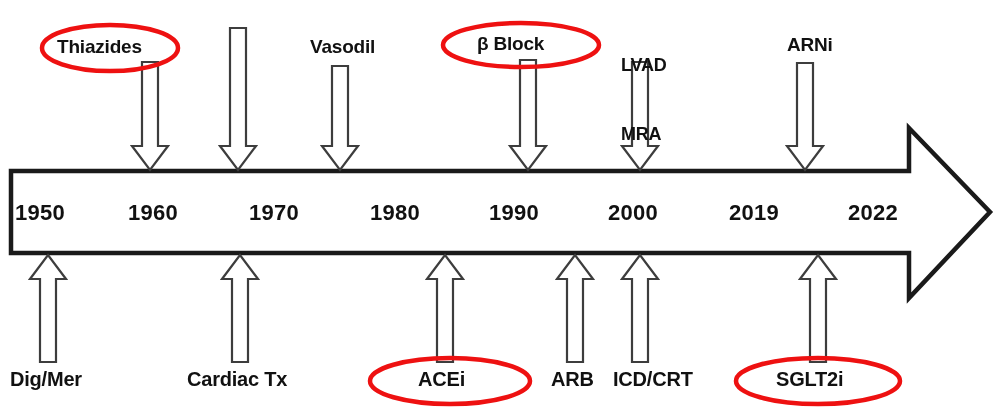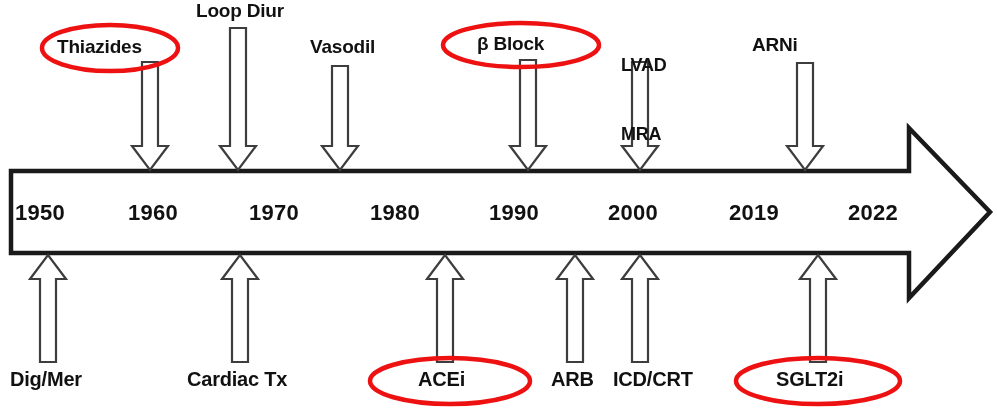--- a/index.html
+++ b/index.html
@@ -87,32 +87,31 @@
     <g fill="none" stroke="#ee1111" stroke-width="4.5">
       <ellipse cx="110" cy="48" rx="68" ry="23"></ellipse>
       <ellipse cx="521" cy="45" rx="78" ry="22"></ellipse>
       <ellipse cx="450" cy="381" rx="80" ry="23"></ellipse>
       <ellipse cx="818" cy="381" rx="82" ry="23"></ellipse>
     </g>
   </svg>
 
   <div class="label top-label circled" style="left:57px; top:37px;">Thiazides</div>
 
-  <div class="label top-label" style="left:196px; top:1px;">Loop Diur</div>
 
   <div class="label top-label" style="left:310px; top:37px;">Vasodil</div>
 
   <div class="label top-label circled" style="left:477px; top:34px;">β Block</div>
 
   <div class="label top-label two-line" style="left:621px; top:8px;">
     <div>LVAD</div>
     <div>MRA</div>
   </div>
 
-  <div class="label top-label" style="left:752px; top:35px;">ARNi</div>
+  <div class="label top-label" style="left:787px; top:35px;">ARNi</div>
 
   <div class="year-label" style="left:15px;  top:200px;">1950</div>
   <div class="year-label" style="left:128px; top:200px;">1960</div>
   <div class="year-label" style="left:249px; top:200px;">1970</div>
   <div class="year-label" style="left:370px; top:200px;">1980</div>
   <div class="year-label" style="left:489px; top:200px;">1990</div>
   <div class="year-label" style="left:608px; top:200px;">2000</div>
   <div class="year-label" style="left:729px; top:200px;">2019</div>
   <div class="year-label" style="left:848px; top:200px;">2022</div>
 

